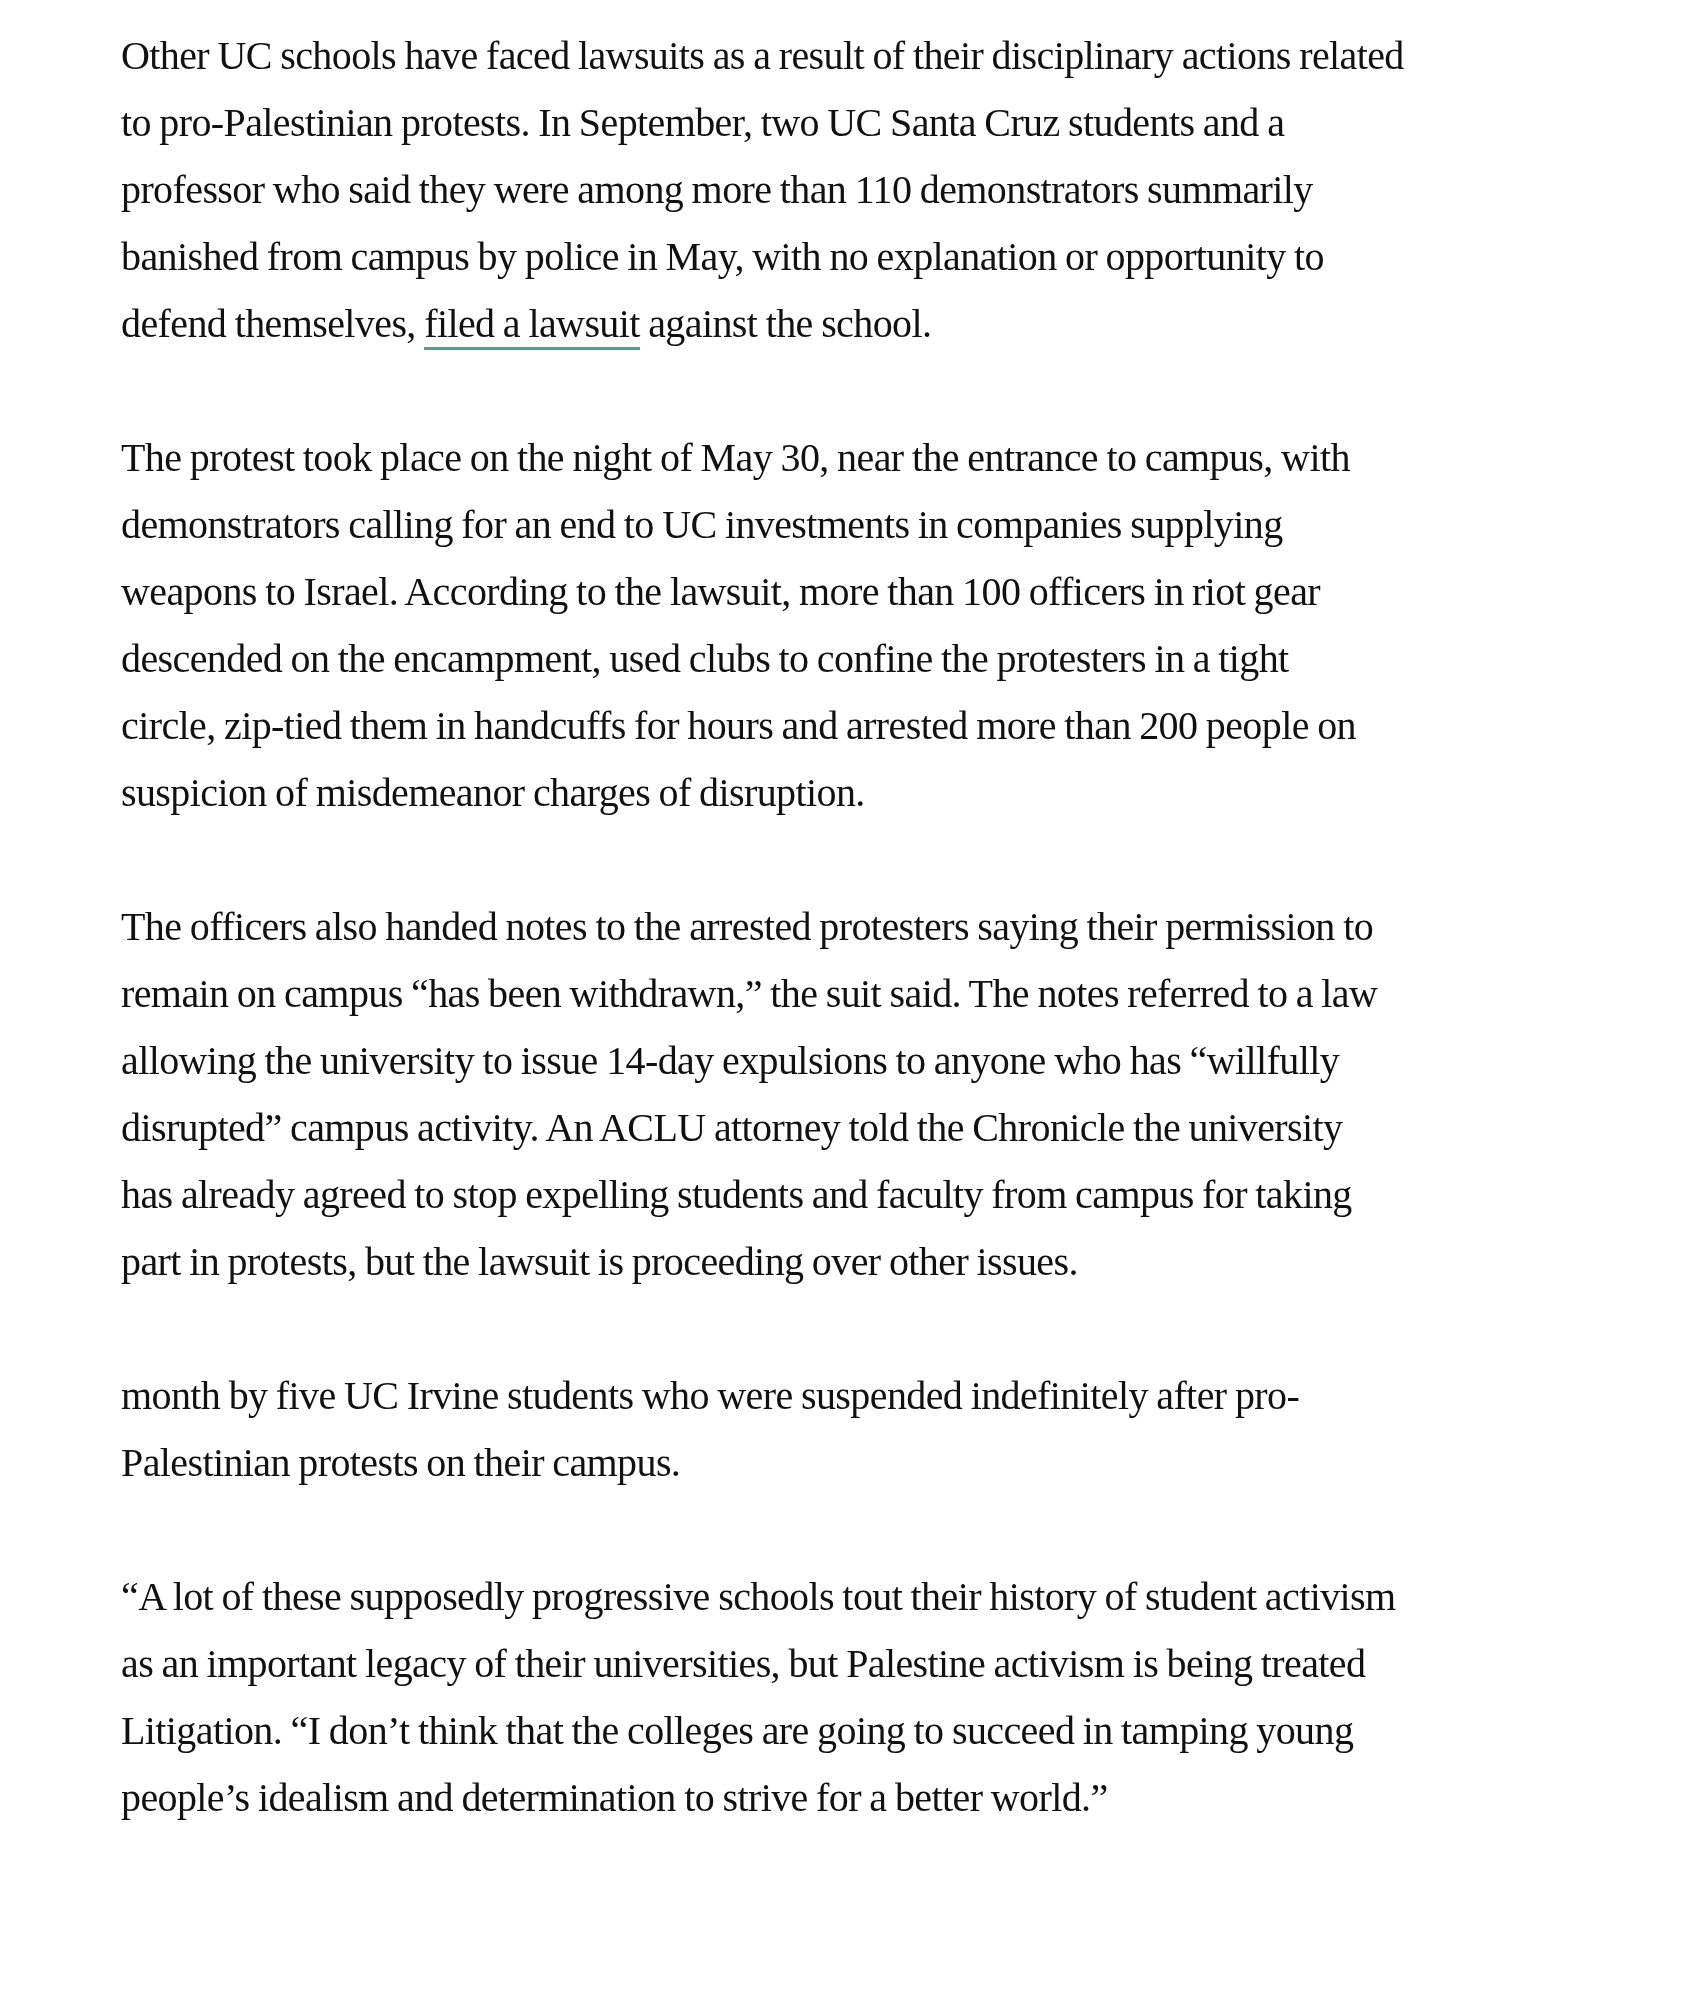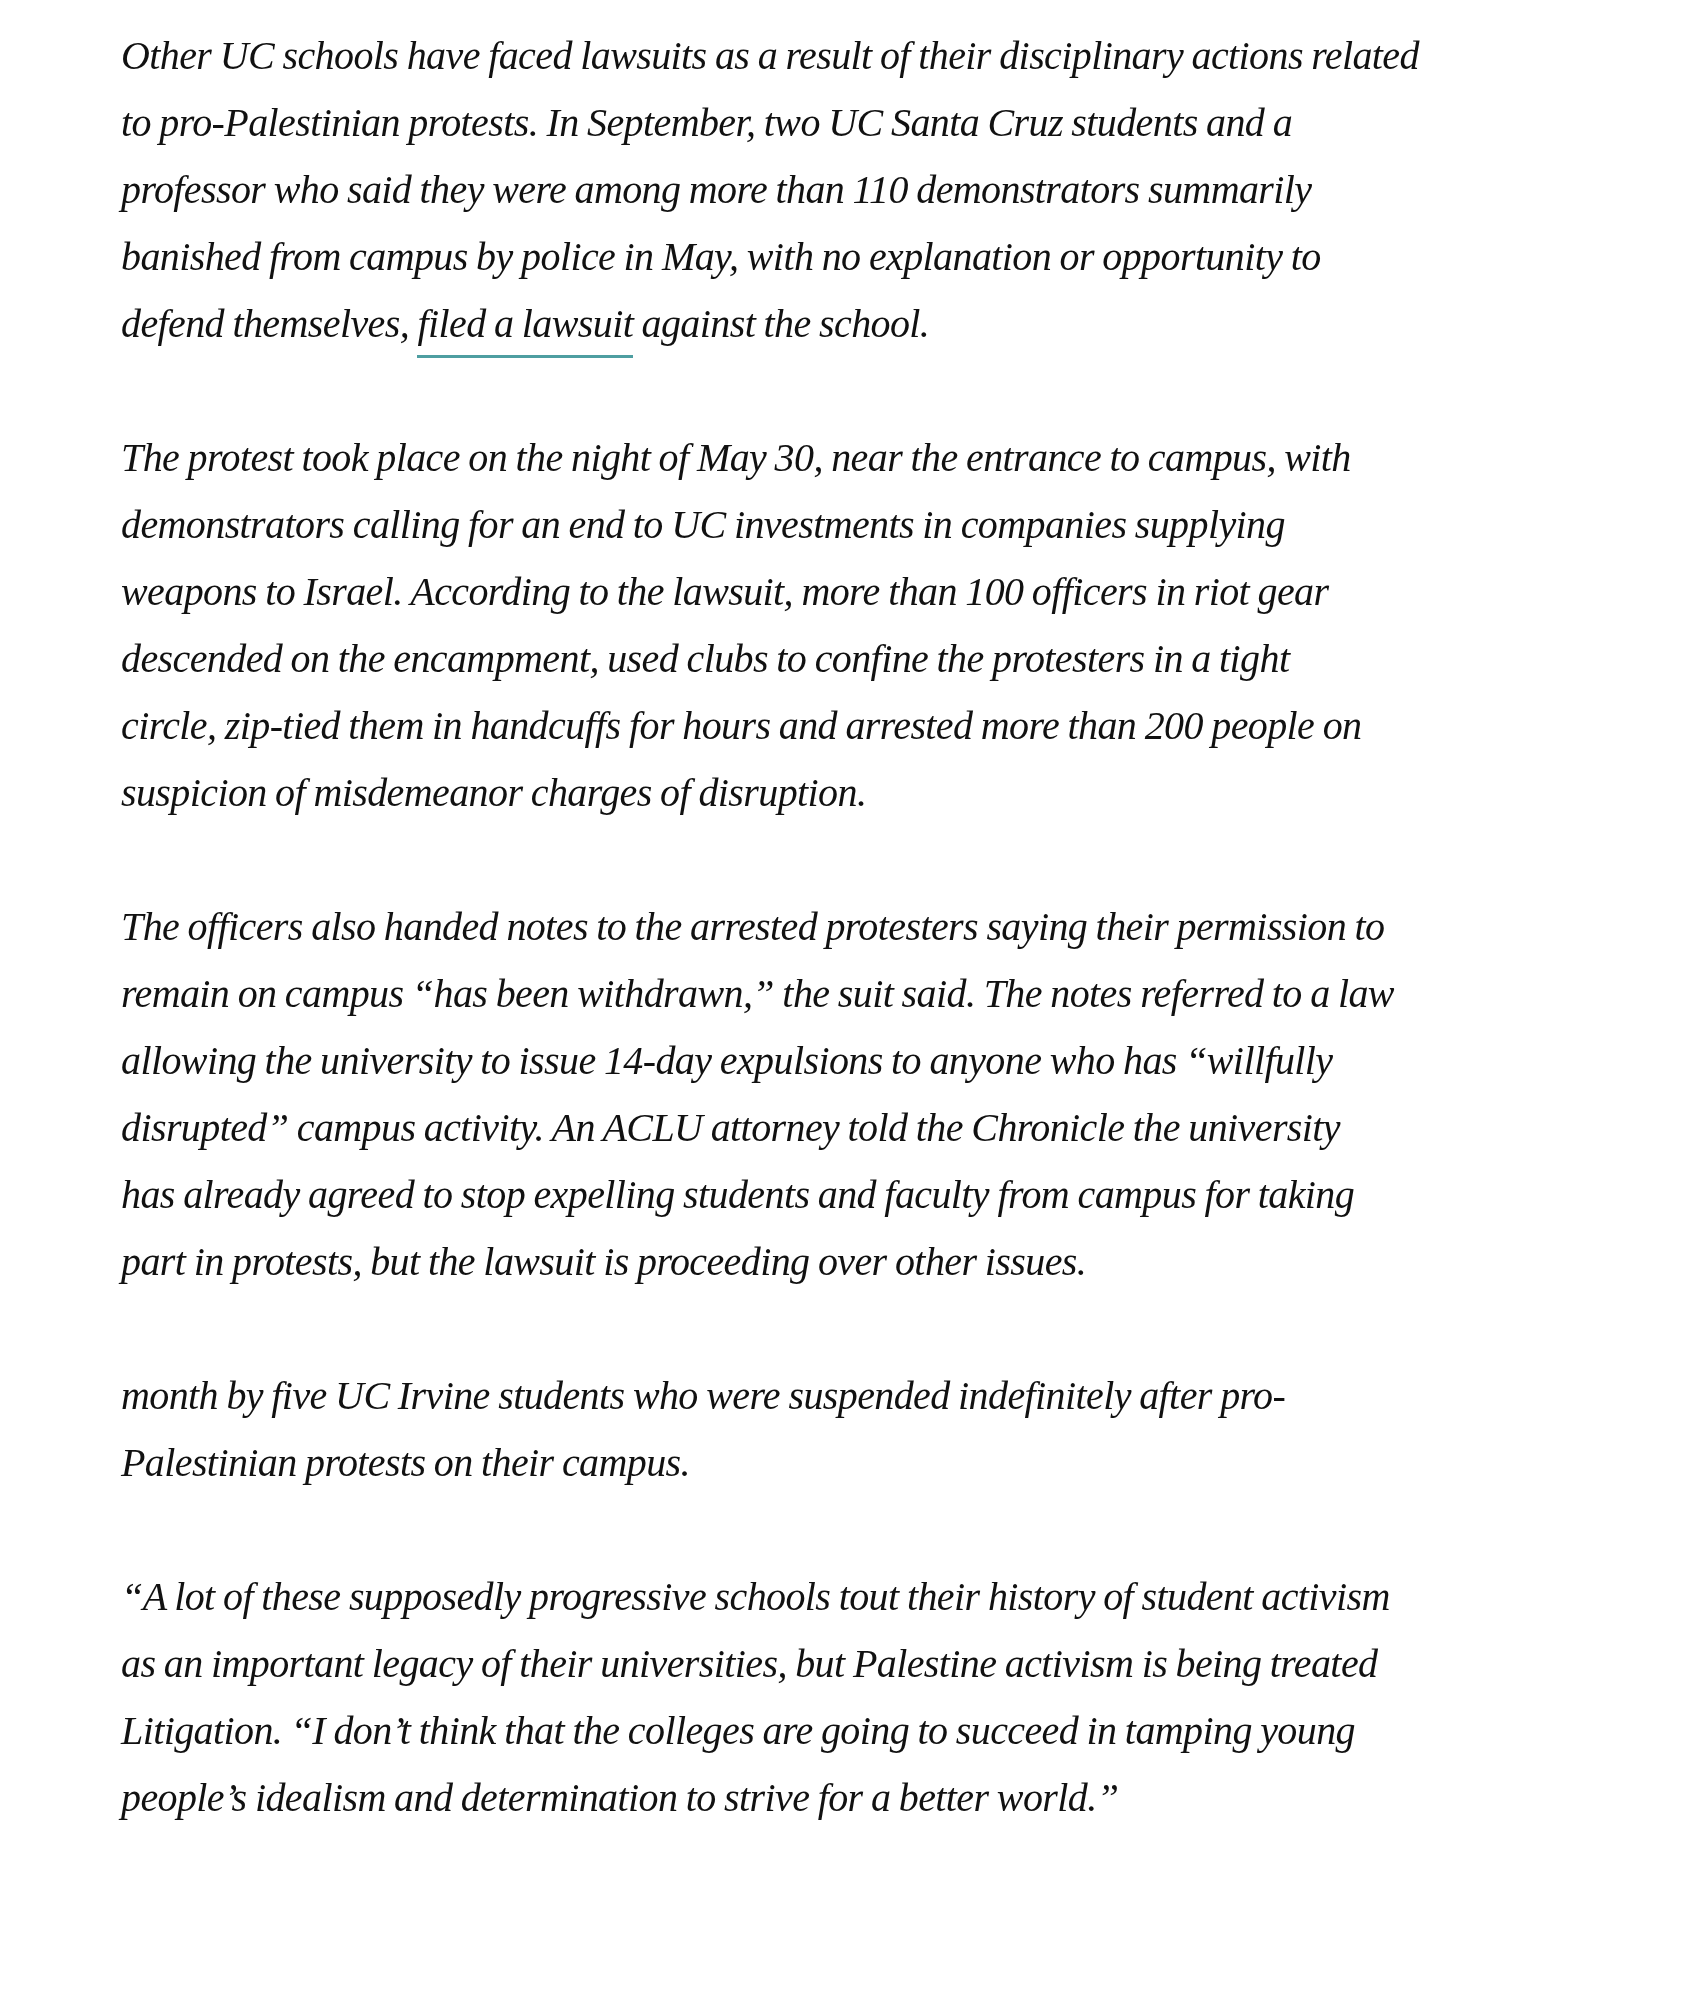--- a/index.html
+++ b/index.html
@@ -20,31 +20,30 @@
       width: 1480px;
       color: #111111;
       font-family: "Liberation Serif", "DejaVu Serif", serif;
       font-size: 40px;
       line-height: 67px;
       letter-spacing: -0.6px;
       word-spacing: -1px;
     }
     .article p {
       margin: 0 0 67px 0;
-      font-style: italic;
     }
     .line {
       display: block;
       white-space: nowrap;
     }
     .link {
       color: #111111;
       text-decoration: none;
       border-bottom: 3px solid #4e9ea1;
-      padding-bottom: 9px;
+      padding-bottom: 1px;
       cursor: pointer;
     }
   </style>
 </head>
 <body>
 
 <div class="article">
 
   <p>
     <span class="line">Other UC schools have faced lawsuits as a result of their disciplinary actions related</span>

